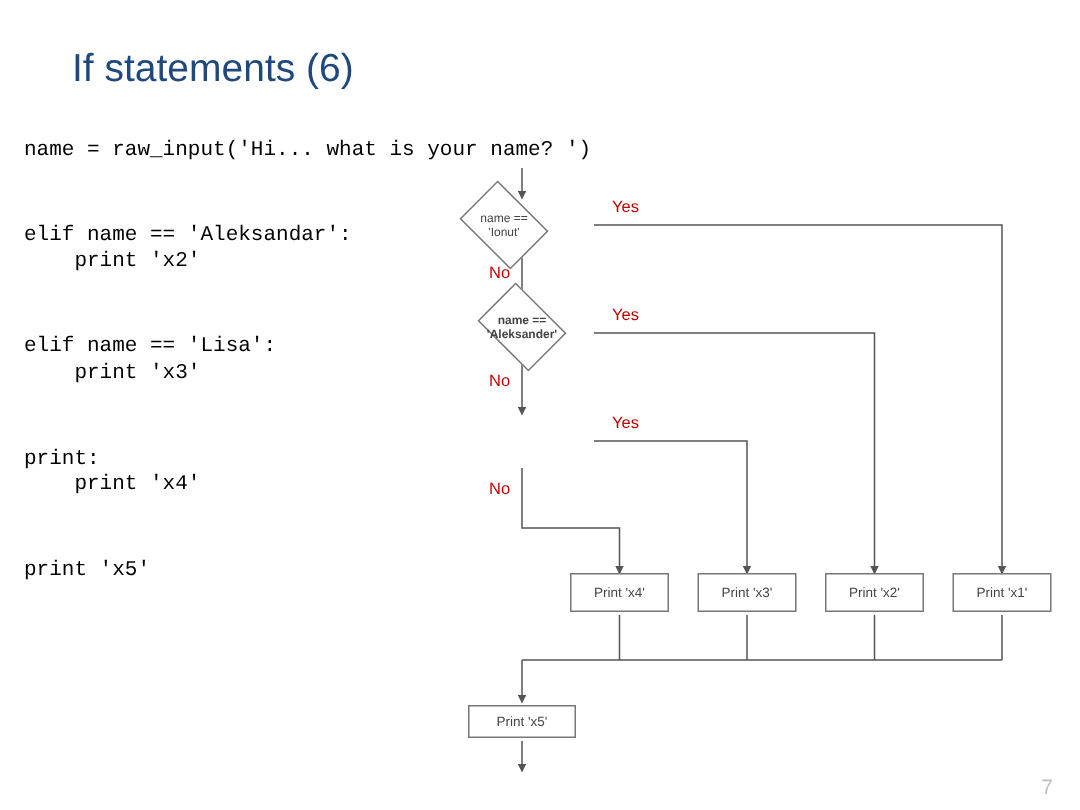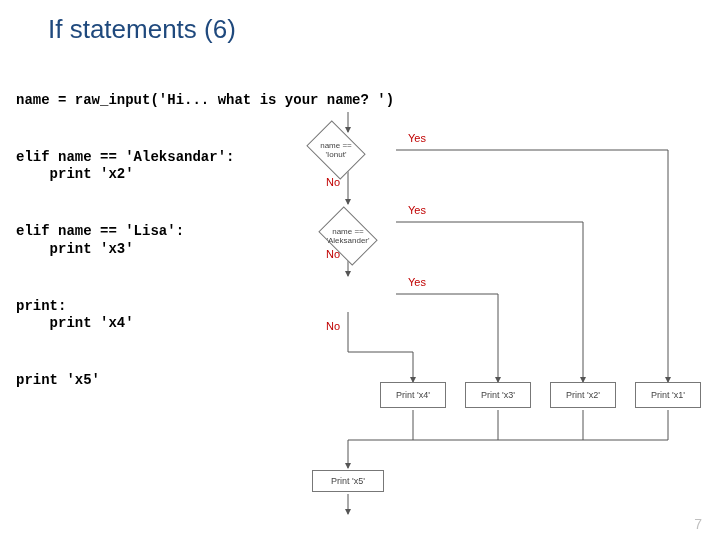--- a/index.html
+++ b/index.html
@@ -7,27 +7,27 @@
     width: 720px;
     height: 540px;
     background: #ffffff;
     font-family: Verdana, Geneva, sans-serif;
     position: relative;
     overflow: hidden;
   }
   .title {
     font-size: 26px;
     color: #1f497d;
-    padding: 14px 0 0 48px;
+    padding: 30px 0 0 48px;
     font-weight: 400;
   }
   .code {
     font-family: "Courier New", monospace;
     font-size: 14px;
-    font-weight: bold;
+    font-weight: normal;
     color: #000;
     position: absolute;
     left: 16px;
     top: 74px;
     line-height: 1.25;
     white-space: pre;
   }
   .code .block { margin-bottom: 22px; display: block; }
   .page-num {
     position: absolute;
@@ -141,21 +141,21 @@
     <line x1="60" y1="372" x2="60" y2="392" stroke="#555" stroke-width="1" marker-end="url(#ah)"></line>
   </svg>
 
   <div class="node diamond" style="left:24px; top:10px; width:48px; height:36px;">
     <div class="dshape"></div>
     <div class="dtext">name == 'Ionut'</div>
   </div>
   <span class="yes" style="left:120px; top:10px;">Yes</span>
   <span class="no" style="left:38px; top:54px;">No</span>
 
-  <div class="node diamond" style="left:36px; top:96px; width:48px; height:36px;">
+  <div class="node diamond" style="left:36px; top:78px; width:48px; height:36px;font-weight:bold;">
     <div class="dshape"></div>
     <div class="dtext">name == 'Aleksander'</div>
   </div>
   <span class="yes" style="left:120px; top:82px;">Yes</span>
   <span class="no" style="left:38px; top:126px;">No</span>
 
   <span class="yes" style="left:120px; top:154px;">Yes</span>
   <span class="no" style="left:38px; top:198px;">No</span>
 
   <div class="node" style="left:92px; top:260px; width:66px; height:26px;">Print 'x4'</div>

